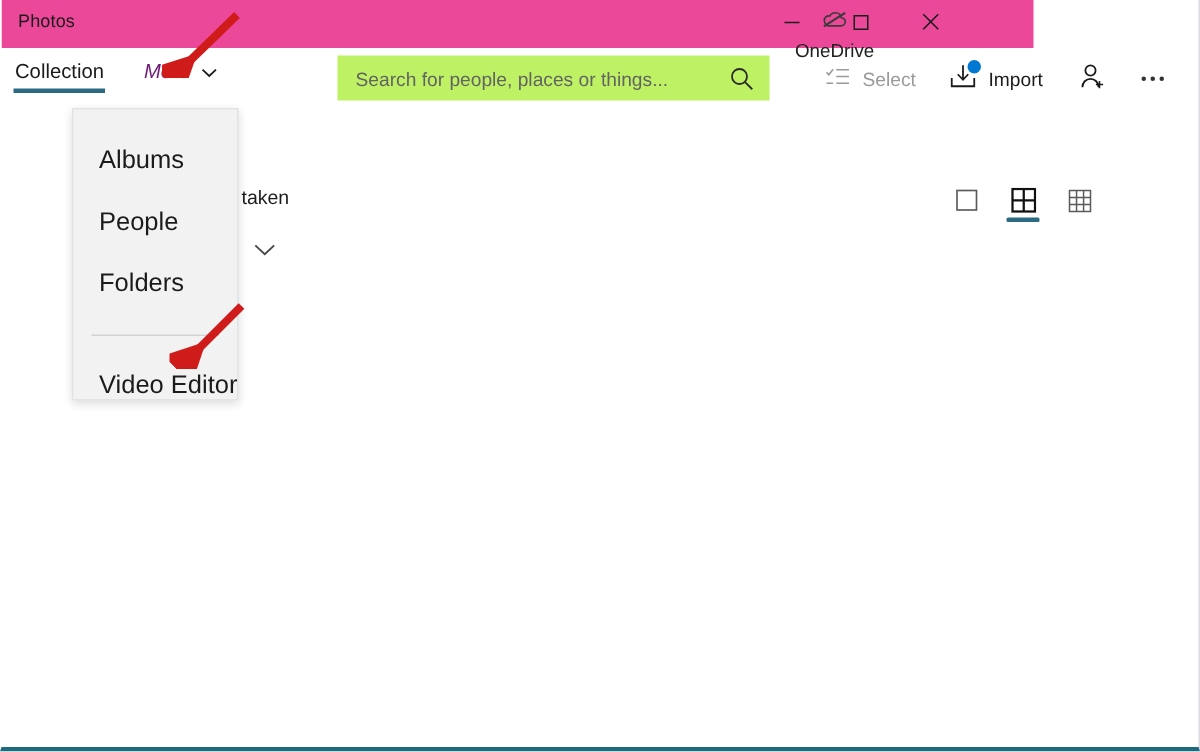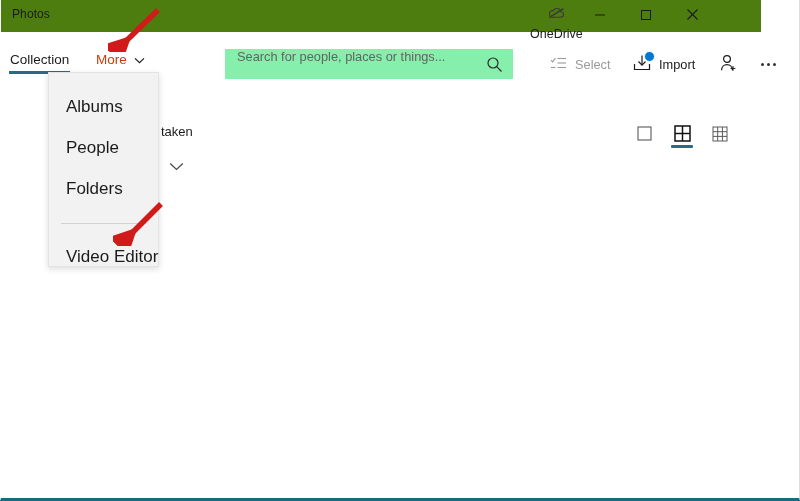--- a/index.html
+++ b/index.html
@@ -21,23 +21,24 @@
     box-sizing: border-box;
     border-bottom: 3px solid #1d6a7f;
     border-right: 1px solid #d8dde1;
     border-left: 1px solid #ffffff;
   }
 
   
   #title-bar {
     position: absolute;
     left: 0; top: 0;
-    width: 760px;
+    width: 648px;
     height: 32px;
-    background: #4d7c0f;
+    background: #ec4899;
+    padding-left: 40px;
   }
   #app-title {
     position: absolute;
     left: 11px;
     top: 7px;
     font-size: 12px;
     color: #1b1b1b;
     letter-spacing: 0.1px;
   }
   #onedrive-status {
@@ -70,21 +71,21 @@
     padding: 0;
     cursor: default;
   }
   #btn-minimize { right: 138px; }
   #btn-maximize { right: 92px; }
   #btn-close    { right: 46px; }
 
   
   #command-bar {
     position: absolute;
-    left: 0; top: 44px;
+    left: 0; top: 32px;
     width: 684px;
     height: 40px;
   }
 
   #tab-collection {
     position: absolute;
     left: 9px;
     top: 8px;
     font-size: 13.5px;
     color: #1b1b1b;
@@ -100,34 +101,36 @@
   }
 
   #tab-more {
     position: absolute;
     left: 95px;
     top: 8px;
     display: flex;
     align-items: center;
     gap: 7px;
     font-size: 13.5px;
-    color: #c2410c;
-    cursor: default;
+    color: #701a75;
+    cursor: default;
+    font-style: italic;
   }
   .chev-down { display: block; }
 
   #search-box {
     position: absolute;
     left: 224px;
     top: 5px;
     width: 288px;
     height: 30px;
-    background: #86efac;
+    background: #bef264;
     border: none;
     display: flex;
+    align-items: center;
     cursor: text;
   }
   #search-input-text {
     flex: 1;
     padding-left: 12px;
     font-size: 12.8px;
     color: #636363;
     white-space: nowrap;
     overflow: hidden;
   }

